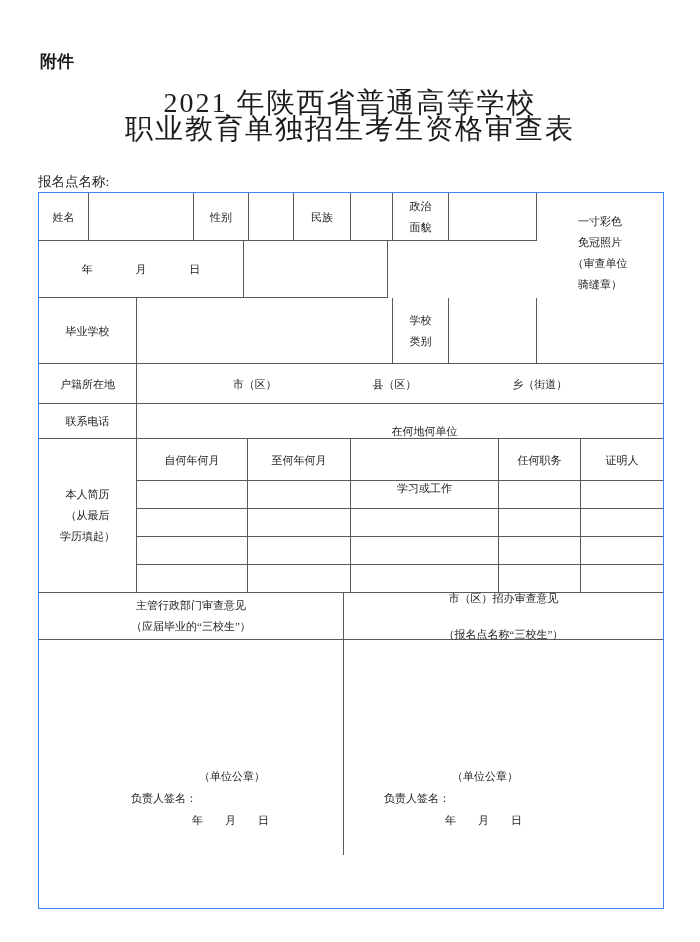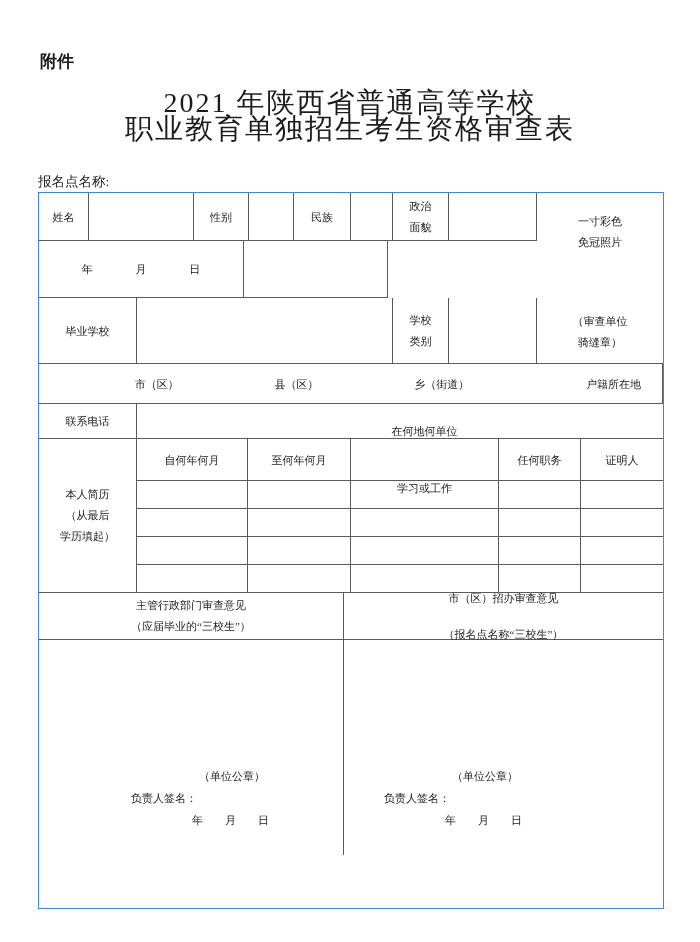--- a/index.html
+++ b/index.html
@@ -80,36 +80,36 @@
         </div>
         <div class="c" style="width:88px;height:66px;"></div>
       </div>
     </div>
 
     <div class="c noR" style="width:126px;height:171px;justify-content:flex-start;">
       <div class="two" style="margin-top:18px;">
         <div>一寸彩色</div>
         <div>免冠照片</div>
       </div>
-      <div class="two" style="margin-top:58px;">
+      <div class="two" style="">
         <div>（审查单位</div>
         <div>骑缝章）</div>
       </div>
     </div>
   </div>
 
   <div class="r" style="height:40px;">
+    <div class="c" style="width:98px;height:40px;">
+        <span>户籍所在地</span>
+      </div>
     <div class="c noR spread" style="width:526px;height:40px;">
       <span>市（区）</span>
       <span>县（区）</span>
       <span>乡（街道）</span>
     </div>
-    <div class="c" style="width:98px;height:40px;">
-        <span>户籍所在地</span>
-      </div>
   </div>
 
   <div class="r" style="height:35px;">
     <div class="c" style="width:98px;height:35px;">
         <span>联系电话</span>
       </div>
     <div class="c noR" style="width:526px;height:35px;"></div>
   </div>
 
   <div class="r" style="height:154px;">

